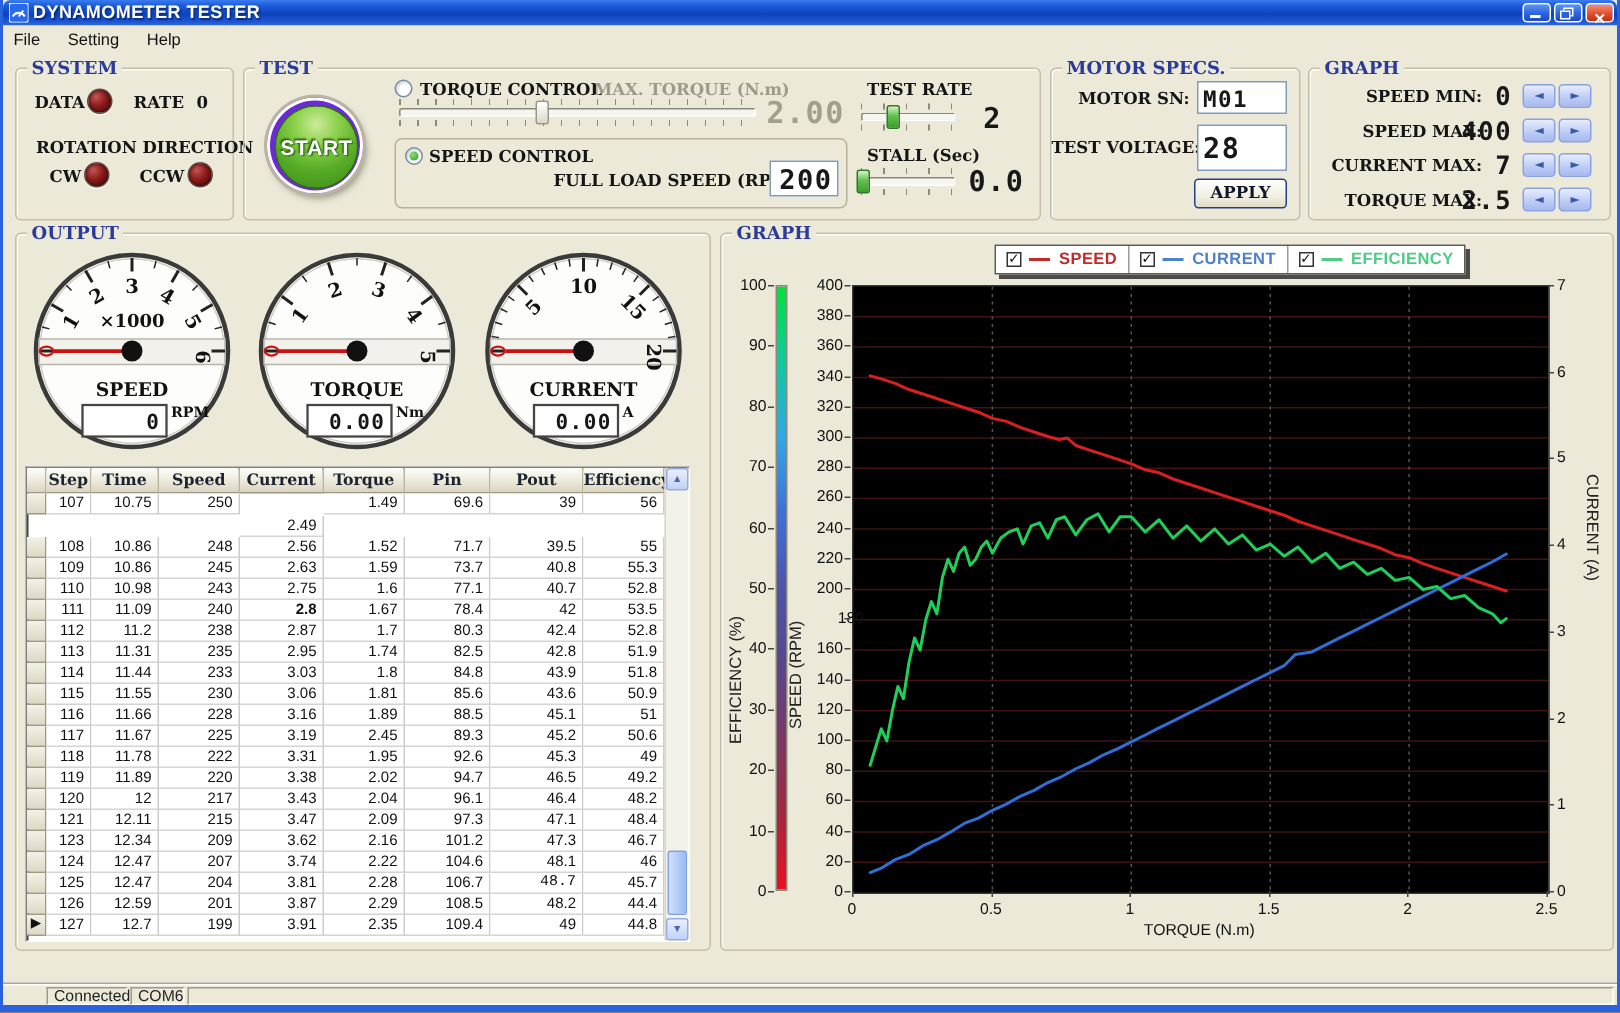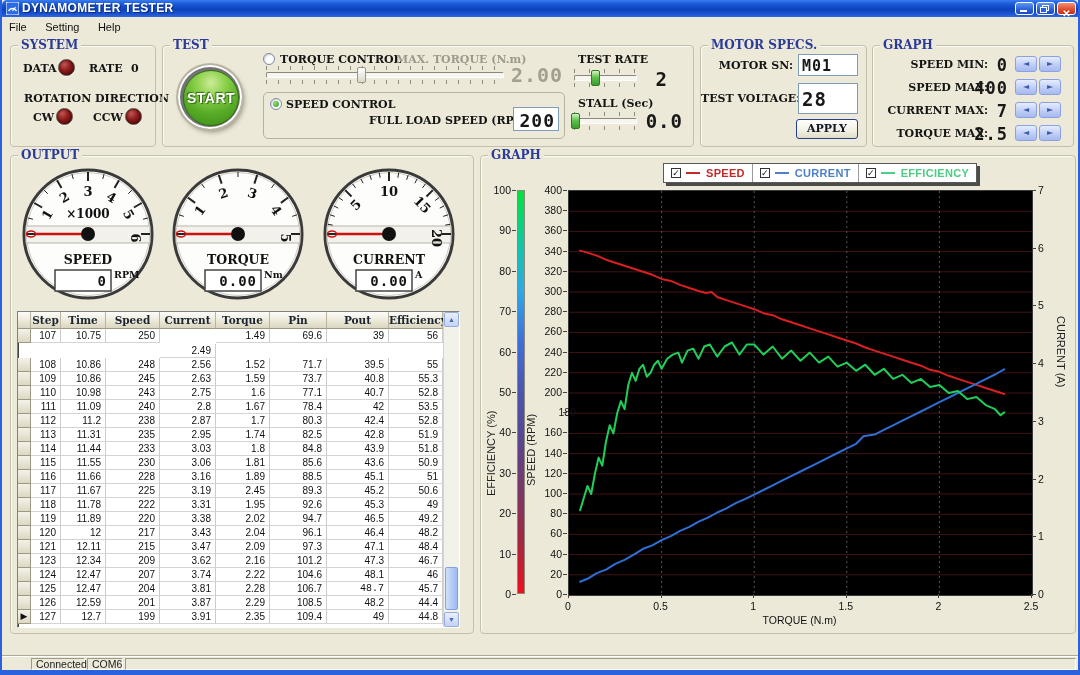--- a/index.html
+++ b/index.html
@@ -32,21 +32,21 @@
   .slabel{font:bold 11px "DejaVu Serif",serif;color:#141414;white-space:nowrap;}
   .slabel.dis{color:#9d9a8c;}
   .lcd{font-family:"DejaVu Sans Mono",monospace;font-weight:bold;color:#181818;letter-spacing:1px;}
   .lcd.dis{color:#a39f90;}
   
   .led{position:absolute;width:15px;height:15px;border-radius:50%;
     background:radial-gradient(circle at 35% 30%,#c25555 0%,#8c1a1a 45%,#4e0808 90%);
     border:1px solid #5a4a42;box-shadow:inset 0 0 2px #200,0 1px 0 rgba(255,255,255,.6);}
   
   #start-btn{position:absolute;width:64px;height:64px;border-radius:50%;
-    background:#737373;box-shadow:0 0 0 2px #b9b5a0,inset 0 0 0 2px #fff,2px 3px 5px rgba(60,60,40,.5);}
+    background:#6d28d9;box-shadow:0 0 0 2px #b9b5a0,inset 0 0 0 2px #fff,2px 3px 5px rgba(60,60,40,.5);}
   #start-inner{position:absolute;left:5px;top:5px;width:54px;height:54px;border-radius:50%;
     background:radial-gradient(circle at 50% 22%,#cdeb9a 0%,#8ed24e 28%,#57ab26 62%,#3c8a18 100%);
     border:1px solid #2f6e12;text-align:center;}
   #start-inner span{font:bold 14px "Liberation Sans",sans-serif;color:#fff;line-height:54px;
     text-shadow:1px 1px 1px #2e6a10,-1px -1px 1px #2e6a10;letter-spacing:.5px;}
   
   .radio{position:absolute;width:12px;height:12px;border-radius:50%;background:#fff;
     border:1px solid #7a8aa0;box-shadow:inset 1px 1px 2px #c9d2dd;box-sizing:border-box;}
   .radio.sel::after{content:"";position:absolute;left:2px;top:2px;width:6px;height:6px;border-radius:50%;
     background:radial-gradient(circle at 35% 35%,#8ee06a,#2f9a28);}
@@ -399,21 +399,21 @@
             <div class="t-cell" style="width: 54px;">1.6</div>
             <div class="t-cell" style="width: 57px;">77.1</div>
             <div class="t-cell" style="width: 62px;">40.7</div>
             <div class="t-cell" style="width: 54px;">52.8</div>
           </div>
           <div class="t-row">
             <div class="t-sel" style="width: 13px;"></div>
             <div class="t-cell" style="width: 30px;">111</div>
             <div class="t-cell" style="width: 45px;">11.09</div>
             <div class="t-cell" style="width: 54px;">240</div>
-            <div class="t-cell" style="width: 56px;">2.8</div>
+            <div class="t-cell" style="width: 56px; font-weight: bold;">2.8</div>
             <div class="t-cell" style="width: 54px;">1.67</div>
             <div class="t-cell" style="width: 57px;">78.4</div>
             <div class="t-cell" style="width: 62px;">42</div>
             <div class="t-cell" style="width: 54px;">53.5</div>
           </div>
           <div class="t-row">
             <div class="t-sel" style="width: 13px;"></div>
             <div class="t-cell" style="width: 30px;">112</div>
             <div class="t-cell" style="width: 45px;">11.2</div>
             <div class="t-cell" style="width: 54px;">238</div>

